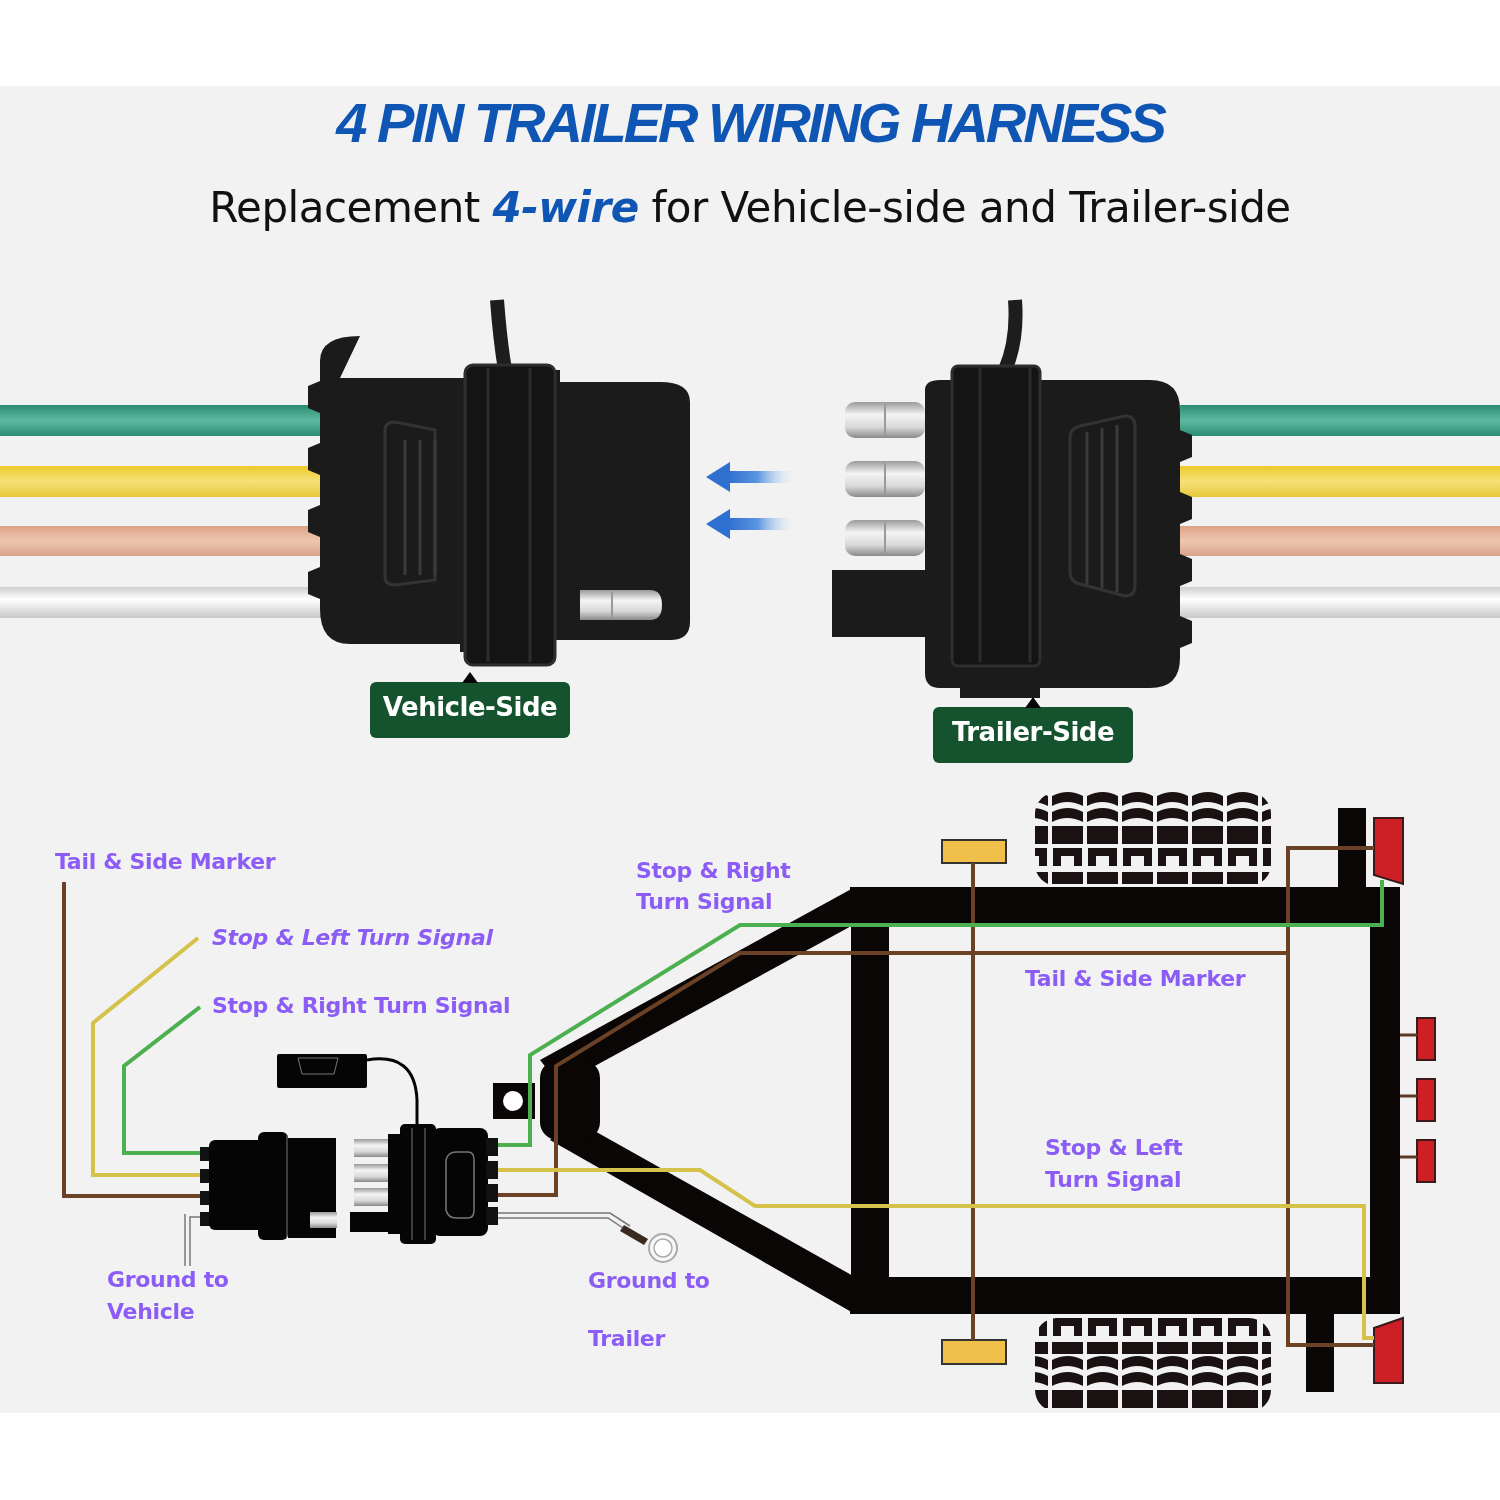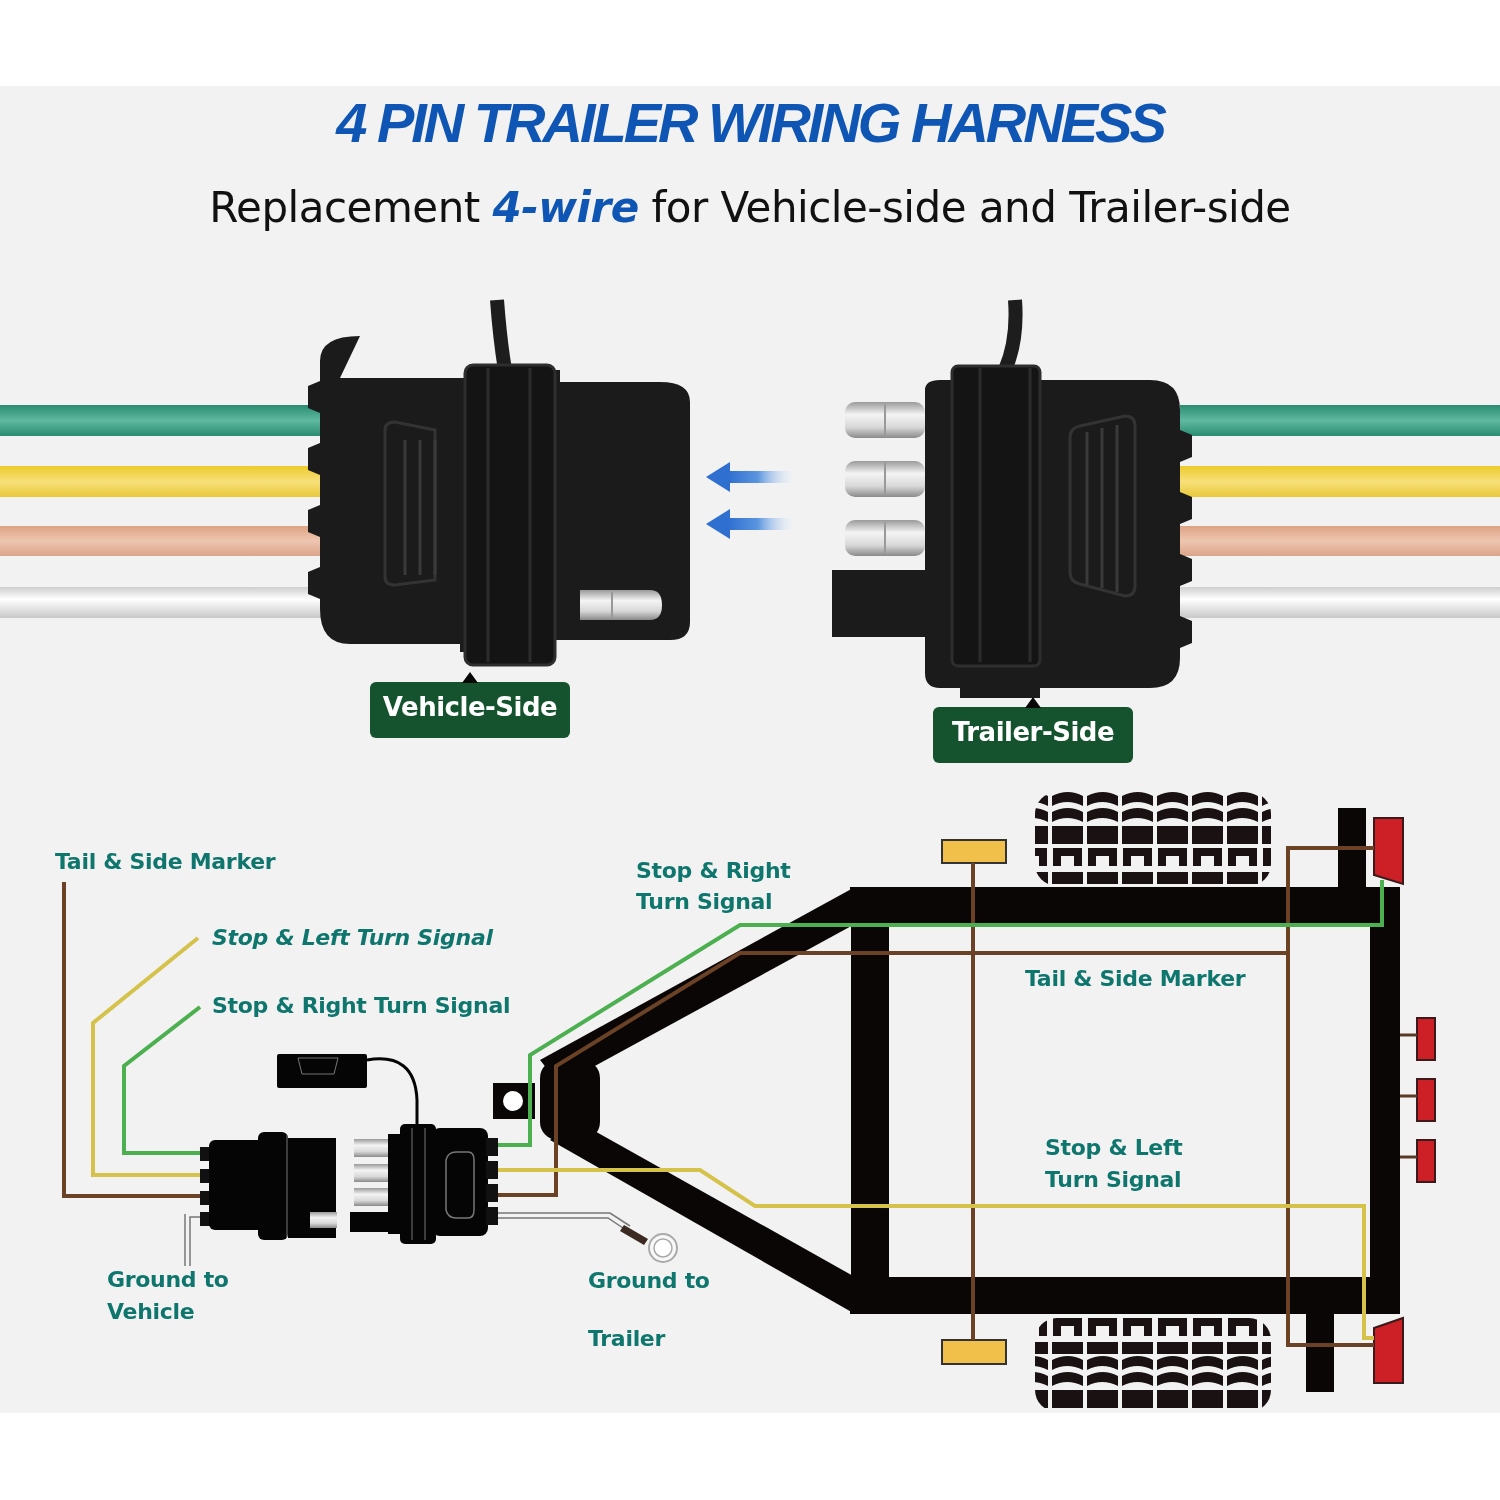--- a/index.html
+++ b/index.html
@@ -4,21 +4,21 @@
 <style>
   html,body{margin:0;padding:0;background:#ffffff;}
   body{width:1500px;height:1500px;position:relative;overflow:hidden;font-family:"Liberation Sans",sans-serif;}
   .panel{position:absolute;left:0;top:86px;width:1500px;height:1327px;background:#f2f2f2;}
   .title{position:absolute;left:0;top:78px;width:1500px;text-align:center;font-family:"Liberation Sans",sans-serif;font-weight:900;font-style:italic;font-size:56px;letter-spacing:-3px;color:#0f55b4;transform:scaleY(1.0);line-height:90px;}
   .subtitle{position:absolute;left:0;top:178px;width:1500px;text-align:center;font-family:"DejaVu Sans",sans-serif;font-size:42px;color:#111;line-height:60px;letter-spacing:-0.5px;}
   .subtitle .accent{font-weight:bold;font-style:italic;color:#0f55b4;}
   svg.art{position:absolute;left:0;top:0;}
   .badge{position:absolute;background:#14532d;color:#fff;font-family:"DejaVu Sans",sans-serif;font-weight:bold;font-size:26px;border-radius:6px;height:56px;line-height:50px;text-align:center;letter-spacing:-0.5px;}
   .badge:before{content:"";position:absolute;left:50%;top:-10px;margin-left:-8px;border-left:8px solid transparent;border-right:8px solid transparent;border-bottom:11px solid #070707;}
-  .lbl{position:absolute;font-family:"DejaVu Sans",sans-serif;font-weight:bold;font-size:22px;color:#0f766e;line-height:32px;letter-spacing:-0.3px;white-space:nowrap;}
+  .lbl{position:absolute;font-family:"DejaVu Sans",sans-serif;font-weight:bold;font-size:22px;color:#8b5cf6;line-height:32px;letter-spacing:-0.3px;white-space:nowrap;}
   .c{text-align:left;}
 </style>
 </head>
 <body>
 
 <div class="panel"></div>
 
 <div class="title">4 PIN TRAILER WIRING HARNESS</div>
 <div class="subtitle"><span>Replacement </span><span class="accent">4-wire</span><span> for Vehicle-side and Trailer-side</span></div>
 

